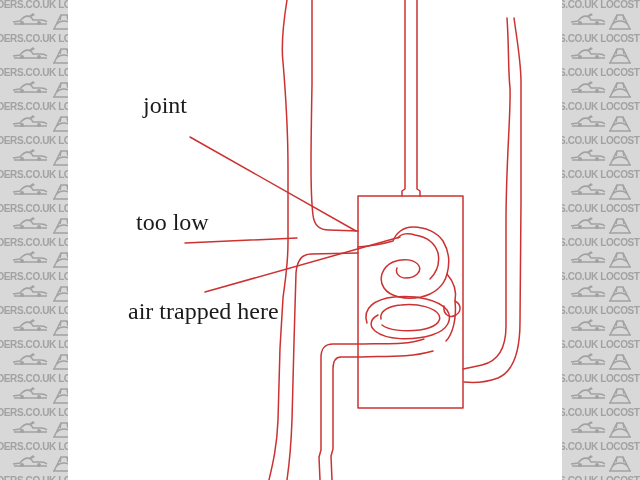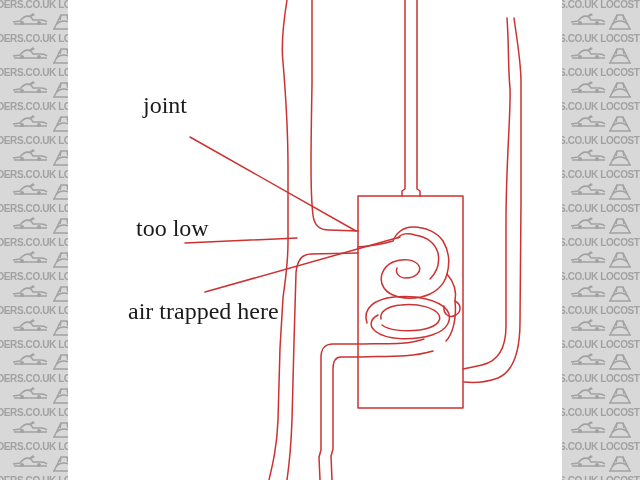--- a/index.html
+++ b/index.html
@@ -721,16 +721,16 @@
       <path d="M447,274 C453,281 457,291 455,301 C461,304 462,311 456,315 C449,319 443,314 444,306" fill="none" stroke="#cc3232" stroke-width="1.5" stroke-linecap="round" stroke-linejoin="round"></path>
       <path d="M367,323 C362,308 375,299 394,297 C417,295 439,300 447,310 C453,319 448,330 432,335 C412,341 386,340 375,331 C369,326 370,319 378,315" fill="none" stroke="#cc3232" stroke-width="1.5" stroke-linecap="round" stroke-linejoin="round"></path>
       <path d="M381,319 C379,311 389,306 401,305 C419,303 435,308 439,315 C442,322 434,328 420,330 C404,332 388,330 382,325" fill="none" stroke="#cc3232" stroke-width="1.5" stroke-linecap="round" stroke-linejoin="round"></path>
       <path d="M455,301 C457,320 452,335 446,341" fill="none" stroke="#cc3232" stroke-width="1.5" stroke-linecap="round" stroke-linejoin="round"></path>
       <path d="M190,137 L356,231" fill="none" stroke="#cc3232" stroke-width="1.5" stroke-linecap="round" stroke-linejoin="round"></path>
       <path d="M185,243 L297,238" fill="none" stroke="#cc3232" stroke-width="1.5" stroke-linecap="round" stroke-linejoin="round"></path>
       <path d="M205,292 L400,237" fill="none" stroke="#cc3232" stroke-width="1.5" stroke-linecap="round" stroke-linejoin="round"></path>
     </svg>
   <div id="labels">
       <div class="diagram-label" style="left: 143px; top: 92px; font-family: Liberation Serif, serif;">joint</div>
-      <div class="diagram-label" style="left: 136px; top: 215px;">too low</div>
+      <div class="diagram-label" style="left: 136px; top: 209px;">too low</div>
       <div class="diagram-label" style="left: 128px; top: 298px;">air trapped here</div>
     </div>
 </div>
 
 </body></html>

